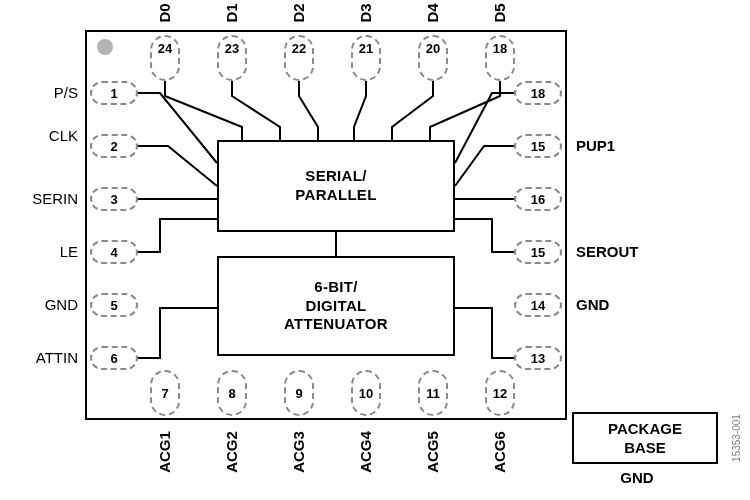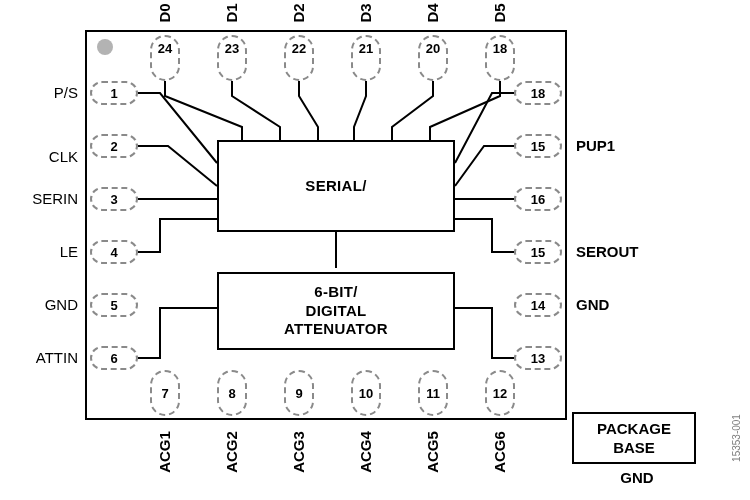--- a/index.html
+++ b/index.html
@@ -38,21 +38,21 @@
   .rlabel {
     position: absolute; left: 576px; width: 100px; text-align: left;
     font-weight: bold; font-size: 15px; line-height: 18px; color: #000;
   }
   .vlabel {
     position: absolute; width: 60px; height: 16px; line-height: 16px;
     text-align: center; font-weight: bold; font-size: 15px; color: #000;
     transform: rotate(-90deg);
   }
   .pkg {
-    position: absolute; left: 572px; top: 412px; width: 124px; height: 52px;
+    position: absolute; left: 572px; top: 412px; width: 146px; height: 52px;
     border: 2px solid #000; background: #fff;
     display: flex; flex-direction: column; justify-content: center; align-items: center;
     font-weight: bold; font-size: 15px; line-height: 1.3; text-align: center;
   }
   .pkg-gnd {
     position: absolute; left: 572px; top: 469px; width: 130px;
     text-align: center; font-weight: bold; font-size: 15px; color: #000;
   }
   .fig {
     position: absolute; left: 700px; top: 432px; width: 74px; height: 12px;
@@ -88,22 +88,23 @@
 
       <polyline points="336,232 336,268"></polyline>
     </g>
   </svg>
 
   <div class="chip"></div>
   <div class="dot"></div>
 
   <div class="blk" style="left:217px;top:140px;width:238px;height:92px">
     <span>SERIAL/</span>
+    <span>PARALLEL</span>
   </div>
-  <div class="blk" style="left:217px;top:272px;width:238px;height:78px">
+  <div class="blk" style="left:217px;top:256px;width:238px;height:100px">
     <span>6-BIT/</span>
     <span>DIGITAL</span>
     <span>ATTENUATOR</span>
   </div>
 
   <div class="pin pin-v top-num" style="left:150px;top:35px">
       <span>24</span>
     </div>
   <div class="pin pin-v top-num" style="left:217px;top:35px">
       <span>23</span>
@@ -141,21 +142,21 @@
       <span>4</span>
     </div>
   <div class="pin pin-h" style="left:90px;top:293px">
       <span>5</span>
     </div>
   <div class="pin pin-h" style="left:90px;top:346px">
       <span>6</span>
     </div>
 
   <div class="llabel" style="top:84px">P/S</div>
-  <div class="llabel" style="top:148px">CLK</div>
+  <div class="llabel" style="top:127px">CLK</div>
   <div class="llabel" style="top:190px">SERIN</div>
   <div class="llabel" style="top:243px">LE</div>
   <div class="llabel" style="top:296px">GND</div>
   <div class="llabel" style="top:349px">ATTIN</div>
 
   <div class="pin pin-h" style="left:514px;top:81px">
       <span>18</span>
     </div>
   <div class="pin pin-h" style="left:514px;top:134px">
       <span>15</span>

